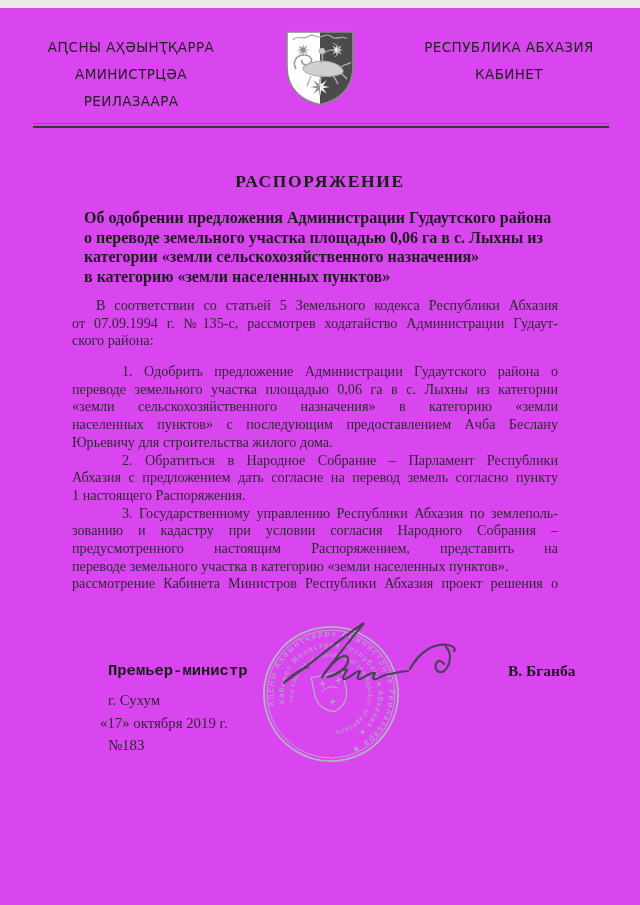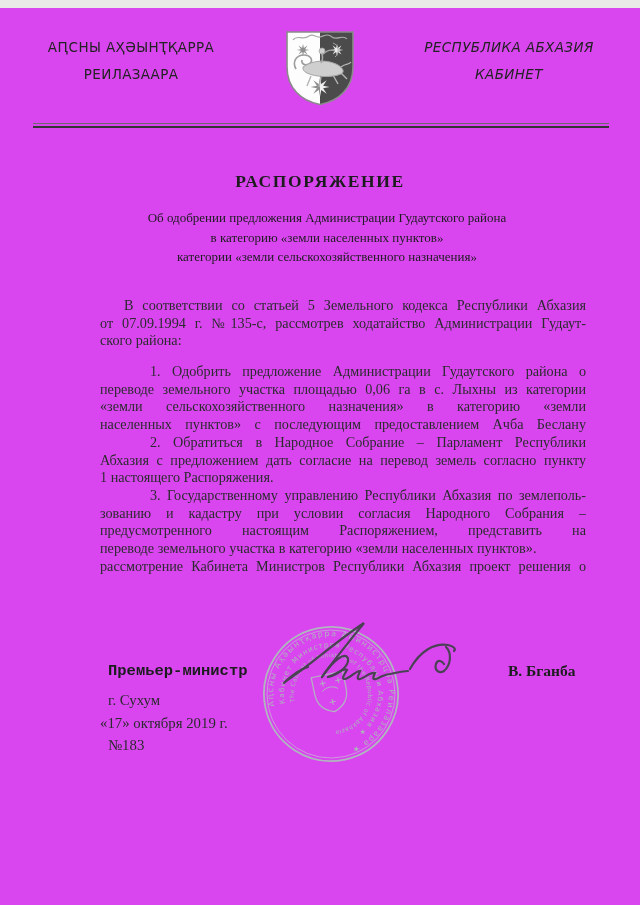--- a/index.html
+++ b/index.html
@@ -10,38 +10,38 @@
     color:#2b2b2e;
   }
   
   .hdr-block{
     position:absolute;top:26px;width:210px;text-align:center;
     font-family:"DejaVu Sans","Liberation Sans",sans-serif;
     font-size:13.5px;color:#222;letter-spacing:.4px;
   }
   .hdr-block .hline{line-height:27px;height:27px;}
   .hdr-left{left:26px;}
-  .hdr-right{left:404px;font-style:italic;}
+  .hdr-right{left:404px;}
   .emblem{position:absolute;left:283px;top:21px;width:74px;height:78px;}
   .rule{
     position:absolute;top:115px;left:33px;width:576px;height:2px;
     border-top:1px solid #6a6a6a;border-bottom:2px solid #343434;
   }
   
   .doc-title{
     position:absolute;top:163px;left:0;width:640px;text-align:center;
     font-size:17.5px;font-weight:bold;letter-spacing:1.6px;color:#1c1c1e;
   }
   .doc-subtitle{
-    position:absolute;top:200px;left:84px;width:486px;text-align:center;
-    font-size:13px;font-weight:normal;line-height:19.6px;color:#1c1c1e;
+    position:absolute;top:200px;left:84px;width:486px;text-align:left;
+    font-size:16px;font-weight:bold;line-height:19.6px;color:#1c1c1e;
   }
   
   .body-text{
-    position:absolute;top:289px;left:100px;width:486px;
+    position:absolute;top:289px;left:72px;width:486px;
     font-size:14.2px;line-height:17.7px;color:#2b2b2e;
   }
   .para{margin:0;}
   .para.after-gap{margin-bottom:13px;}
   .bline{text-align:justify;text-align-last:justify;height:17.7px;overflow:hidden;}
   .bline.first{text-indent:24px;}
   .bline.first-num{text-indent:50px;}
   .bline.last{text-align:center;text-align-last:left;}
   
   .sig-role{
@@ -63,20 +63,21 @@
   .signature{position:absolute;left:278px;top:609px;width:190px;height:78px;}
   .page-edge{position:absolute;left:0;bottom:7px;width:640px;border-bottom:1px solid #cfcfcd;}
 </style>
 </head>
 <body>
 
 <div class="page">
 
   <div class="hdr-block hdr-left">
     <div class="hline">АԤСНЫ АҲӘЫНҬҚАРРА</div>
+    <div class="hline">АМИНИСТРЦӘА</div>
     <div class="hline">РЕИЛАЗААРА</div>
   </div>
 
   <svg class="emblem" viewBox="0 0 74 78">
     <defs>
       <clipPath id="clipL">
           <rect x="0" y="0" width="37" height="78"></rect>
         </clipPath>
       <clipPath id="clipR">
           <rect x="37" y="0" width="37" height="78"></rect>
@@ -114,35 +115,37 @@
     <div class="hline">РЕСПУБЛИКА АБХАЗИЯ</div>
     <div class="hline">КАБИНЕТ</div>
   </div>
 
   <div class="rule"></div>
 
   <div class="doc-title">РАСПОРЯЖЕНИЕ</div>
 
   <div class="doc-subtitle">
     <div>Об одобрении предложения Администрации Гудаутского района</div>
+    <div>о переводе земельного участка площадью 0,06 га в с. Лыхны из</div>
+    <div>категории «земли сельскохозяйственного назначения»</div>
     <div>в категорию «земли населенных пунктов»</div>
-    <div>категории «земли сельскохозяйственного назначения»</div>
   </div>
 
   <div class="body-text">
     <div class="para after-gap">
       <div class="bline first">В соответствии со статьей 5 Земельного кодекса Республики Абхазия</div>
       <div class="bline">от 07.09.1994 г. №135-с, рассмотрев ходатайство Администрации Гудаут-</div>
       <div class="bline last">ского района:</div>
     </div>
     <div class="para">
       <div class="bline first-num">1. Одобрить предложение Администрации Гудаутского района о</div>
       <div class="bline">переводе земельного участка площадью 0,06 га в с. Лыхны из категории</div>
       <div class="bline">«земли сельскохозяйственного назначения» в категорию «земли</div>
       <div class="bline">населенных пунктов» с последующим предоставлением Ачба Беслану</div>
+      <div class="bline last">Юрьевичу для строительства жилого дома.</div>
     </div>
     <div class="para">
       <div class="bline first-num">2. Обратиться в Народное Собрание – Парламент Республики</div>
       <div class="bline">Абхазия с предложением дать согласие на перевод земель согласно пункту</div>
       <div class="bline last">1 настоящего Распоряжения.</div>
     </div>
     <div class="para">
       <div class="bline first-num">3. Государственному управлению Республики Абхазия по землеполь-</div>
       <div class="bline">зованию и кадастру при условии согласия Народного Собрания –</div>
       <div class="bline">предусмотренного настоящим Распоряжением, представить на</div>

